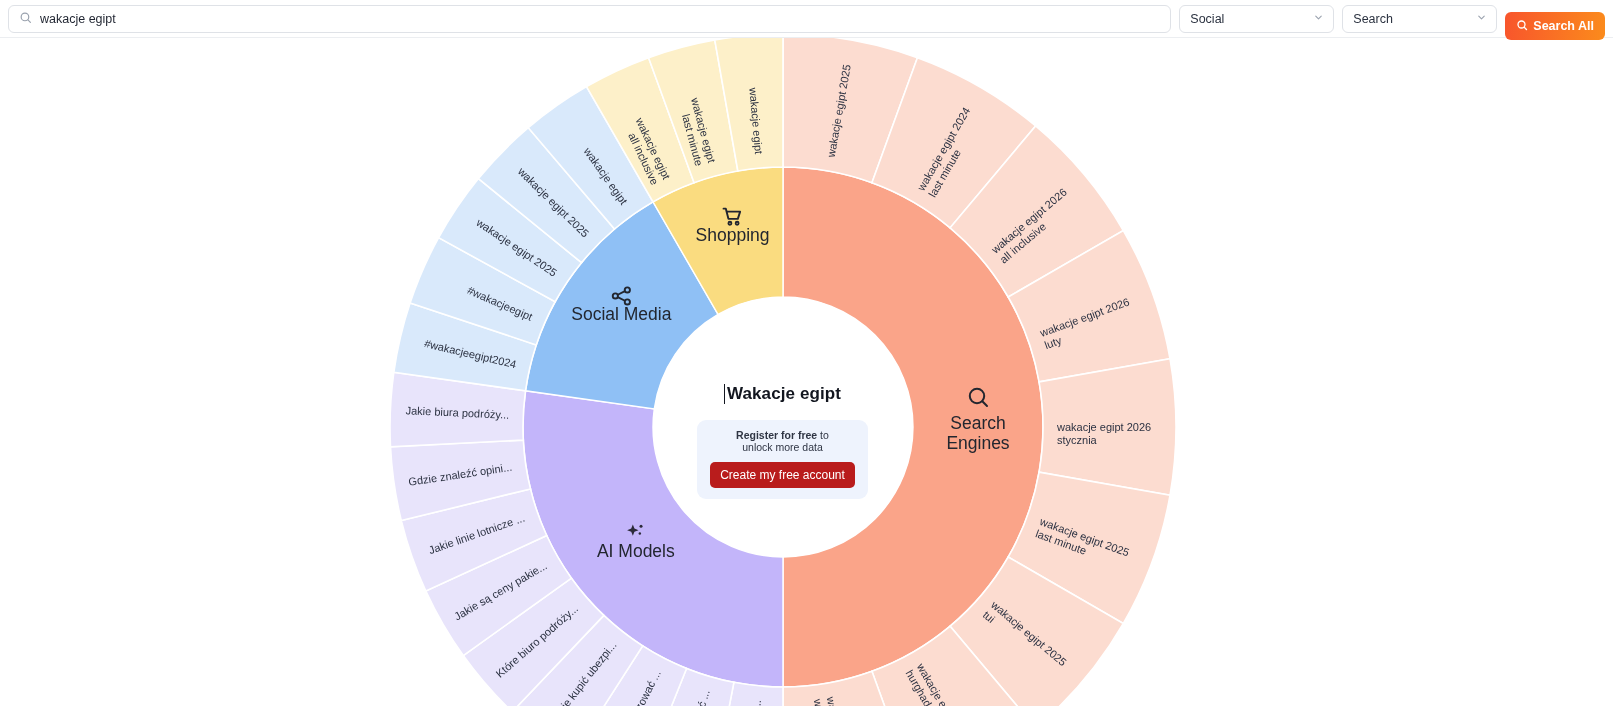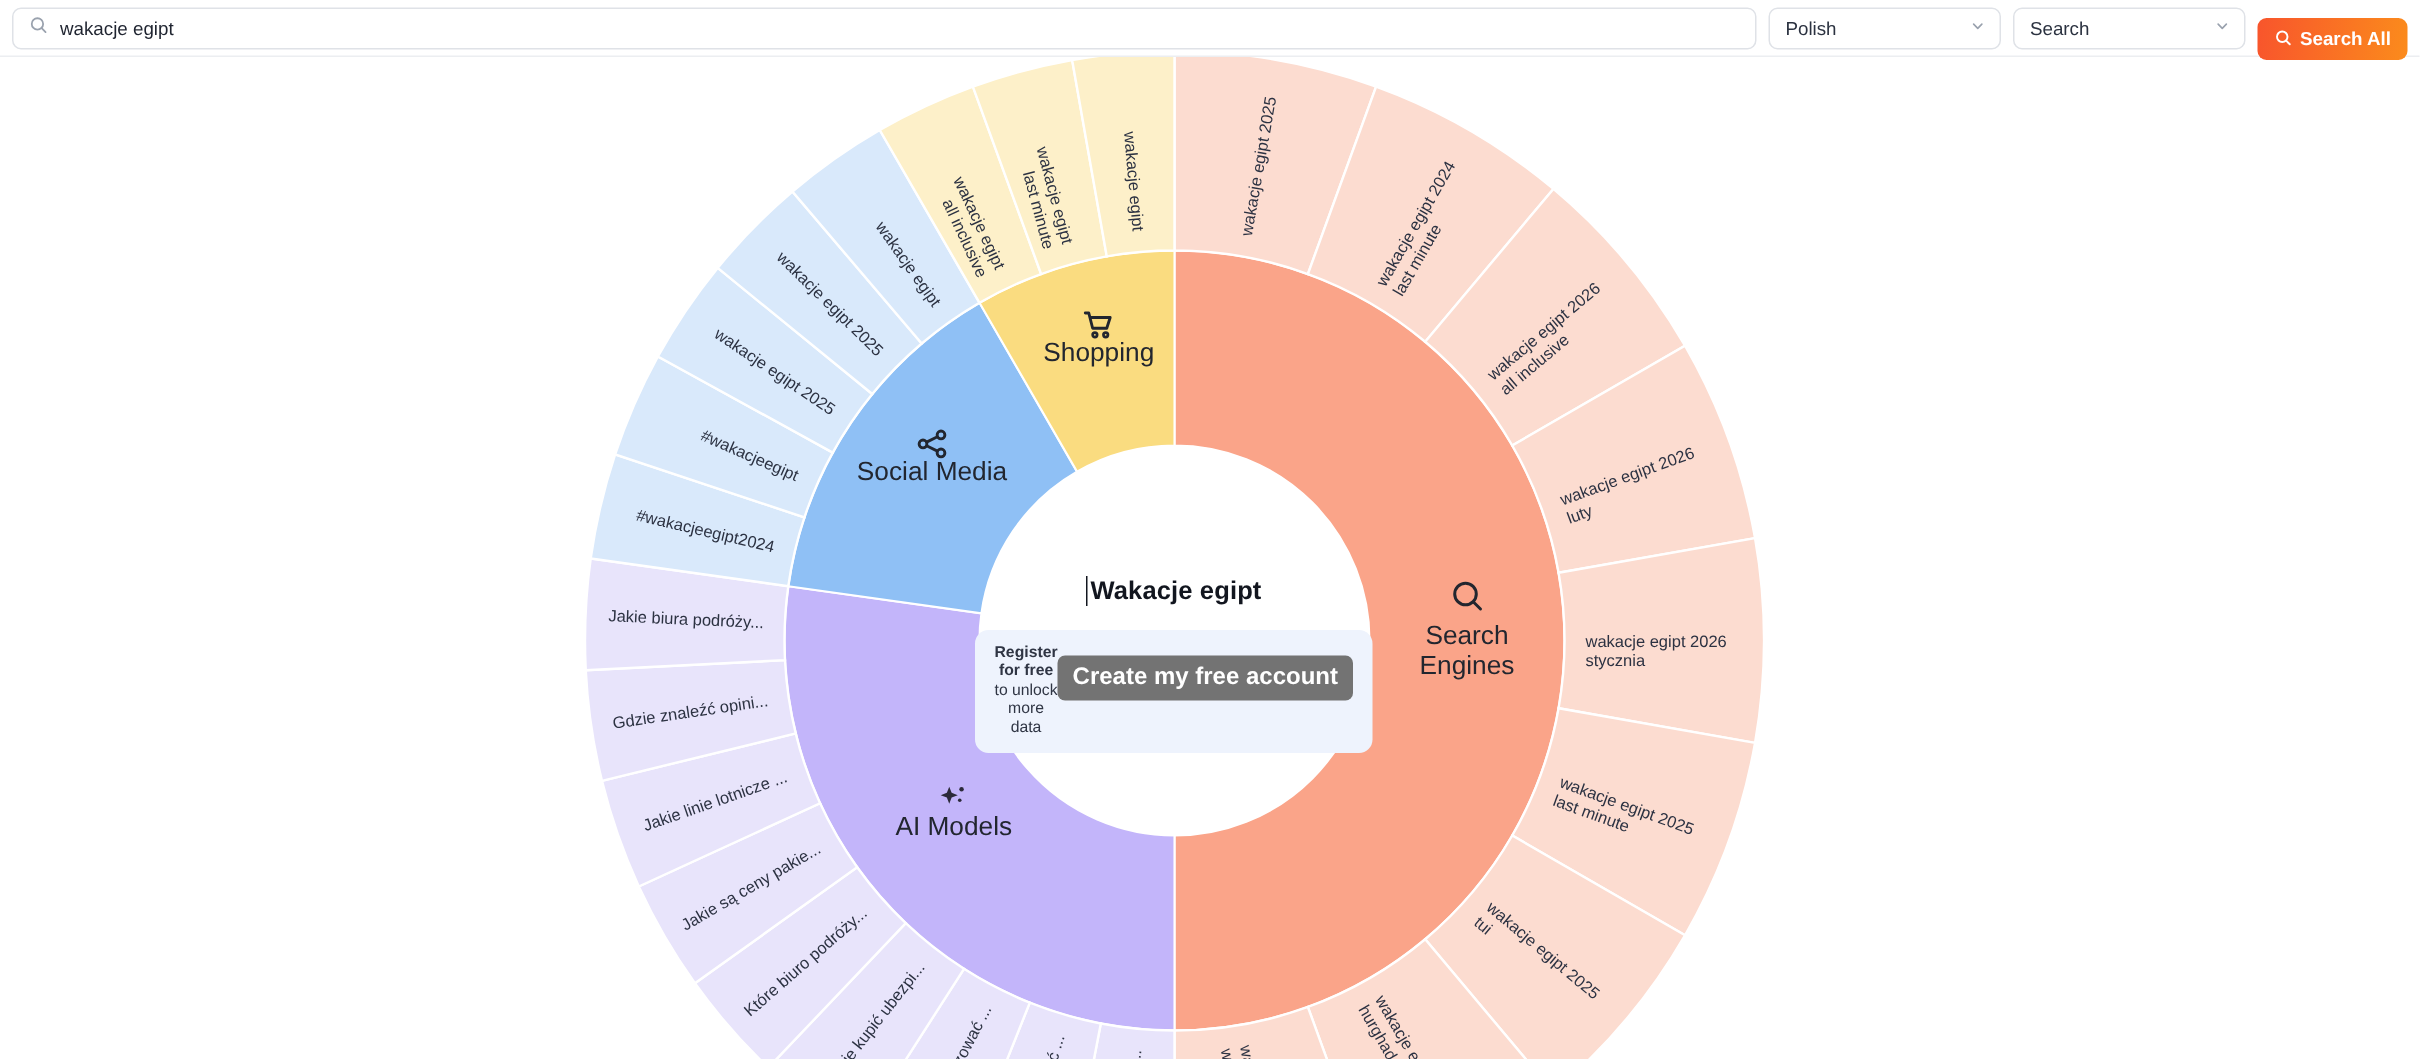--- a/index.html
+++ b/index.html
@@ -93,33 +93,33 @@
     font-size: 17px; font-weight: bold; color: #12161f;
     letter-spacing: .1px; white-space: nowrap;
     border-left: 1.5px solid #12161f; padding-left: 2px;
     margin-top: 16px;
   }
   .hub-card {
     margin-top: 16px;
     background: #eef3fd;
     border-radius: 9px;
     padding: 9px 13px 11px;
-    display: flex; flex-direction: row; align-items: flex-start;
+    display: flex; flex-direction: column; align-items: center;
     pointer-events: auto;
   }
   .hub-card-text {
     font-size: 10.5px; color: #2f3544; text-align: center;
     line-height: 1.18; max-width: 120px;
   }
   .hub-card-text b { font-weight: bold; }
   .btn-register {
     margin-top: 8px;
-    background: #737373; color: #fff;
+    background: #b91c1c; color: #fff;
     border: none; border-radius: 5px;
-    font-size: 16px; font-weight: bold;
+    font-size: 12px; font-weight: normal;
     padding: 6px 10px; cursor: pointer;
     font-family: "Liberation Sans", sans-serif;
     white-space: nowrap;
   }
 </style>
 </head>
 <body>
 
 <div class="topbar">
 
@@ -127,21 +127,21 @@
     <span>
       <svg width="13" height="13" viewBox="0 0 24 24" fill="none" stroke="#9aa2ae" stroke-width="2.2" stroke-linecap="round">
         <circle cx="11" cy="11" r="7"></circle>
         <line x1="16.5" y1="16.5" x2="21" y2="21"></line>
       </svg>
     </span>
     <input class="search-input" type="text" value="wakacje egipt" style="">
   </div>
 
   <div class="select-box">
-    <span>Polish</span>
+    <span>Social</span>
     <span class="chev">
       <svg width="11" height="11" viewBox="0 0 24 24" fill="none" stroke="currentColor" stroke-width="2.4" stroke-linecap="round" stroke-linejoin="round">
         <polyline points="6 9 12 15 18 9"></polyline>
       </svg>
     </span>
   </div>
 
   <div class="select-box">
     <span>Search</span>
     <span class="chev">

